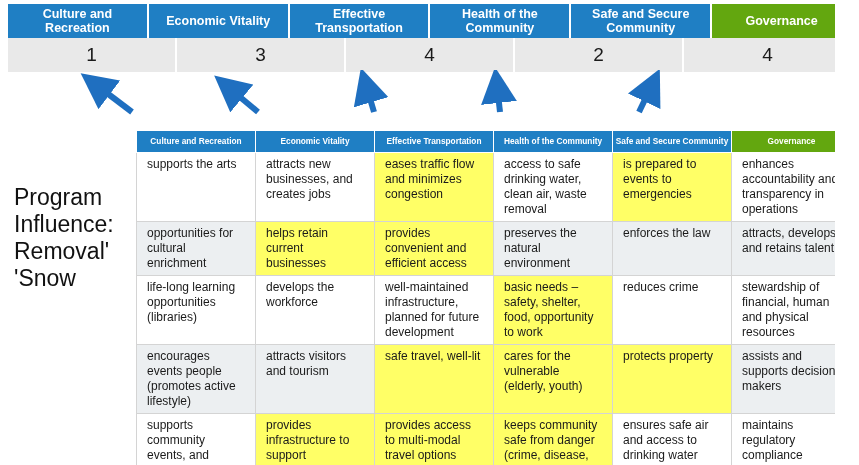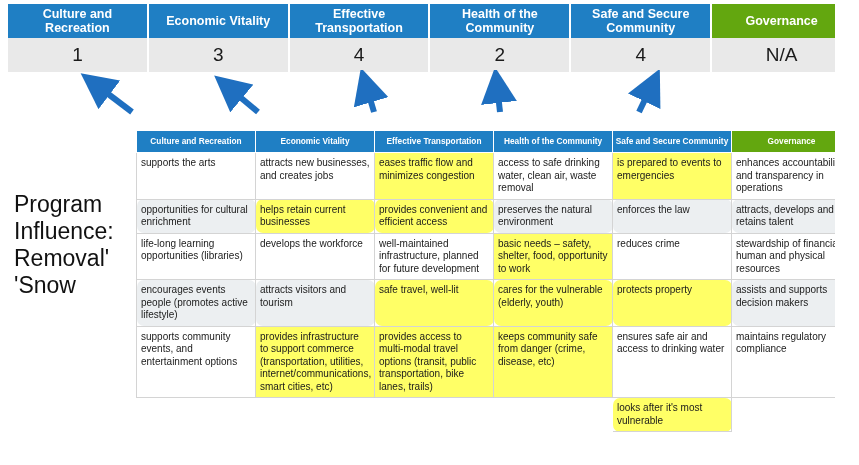--- a/index.html
+++ b/index.html
@@ -60,21 +60,21 @@
     border-right: 2px solid #ffffff;
   }
   .top-score:last-child { border-right: none; }
 
   
   .arrows { position: absolute; left: 0; top: 70px; width: 859px; height: 60px; }
 
   
   .caption {
     position: absolute;
-    left: 14px; top: 191px;
+    left: 14px; top: 184px;
     width: 118px;
     font-size: 23px;
     color: #111111;
     line-height: 1.18;
   }
 
   
   .matrix {
     position: absolute;
     left: 136px; top: 130px;
@@ -88,29 +88,29 @@
     font-size: 8.3px;
     font-weight: bold;
     text-align: center;
     padding: 4px 2px;
     border: 1px solid #ffffff;
     line-height: 1.15;
     height: 22px;
   }
   .matrix th.gov { background: #63a70f; }
   .matrix td {
-    font-size: 10px;
+    font-size: 12px;
     color: #1a1a1a;
     vertical-align: top;
-    padding: 4px 4px;
+    padding: 4px 10px;
     border: 1px solid #d4d4d4;
     background: #ffffff;
     line-height: 1.25;
   }
-  .matrix tr.alt td { background: #eceff1; border-radius: 7px; }
+  .matrix tr.alt td { background: #eceff1; }
   .matrix td.hl { background: #ffff66 !important; }
   .matrix td.empty { background: #ffffff !important; border-color: #ffffff; }
   .matrix tr.alt td.empty { background: #ffffff !important; border-color: #ffffff; }
 </style>
 </head>
 <body>
 
 <div id="root">
 
   <div class="top-band">
@@ -121,21 +121,20 @@
       <div class="top-header">Health of the Community</div>
       <div class="top-header">Safe and Secure Community</div>
       <div class="top-header gov">Governance</div>
     </div>
     <div class="top-scores">
       <div class="top-score">1</div>
       <div class="top-score">3</div>
       <div class="top-score">4</div>
       <div class="top-score">2</div>
       <div class="top-score">4</div>
-      <div class="top-score">N/A</div>
     </div>
   </div>
 
   <svg class="arrows" viewBox="0 0 859 60">
     <defs>
       <marker id="ah" markerWidth="6" markerHeight="6" refX="3" refY="3" orient="auto">
         <path d="M0,0 L6,3 L0,6 z" fill="#1f6fc0"></path>
       </marker>
     </defs>
     <line x1="132" y1="42" x2="95" y2="14" stroke="#1f6fc0" stroke-width="6" marker-end="url(#ah)"></line>

